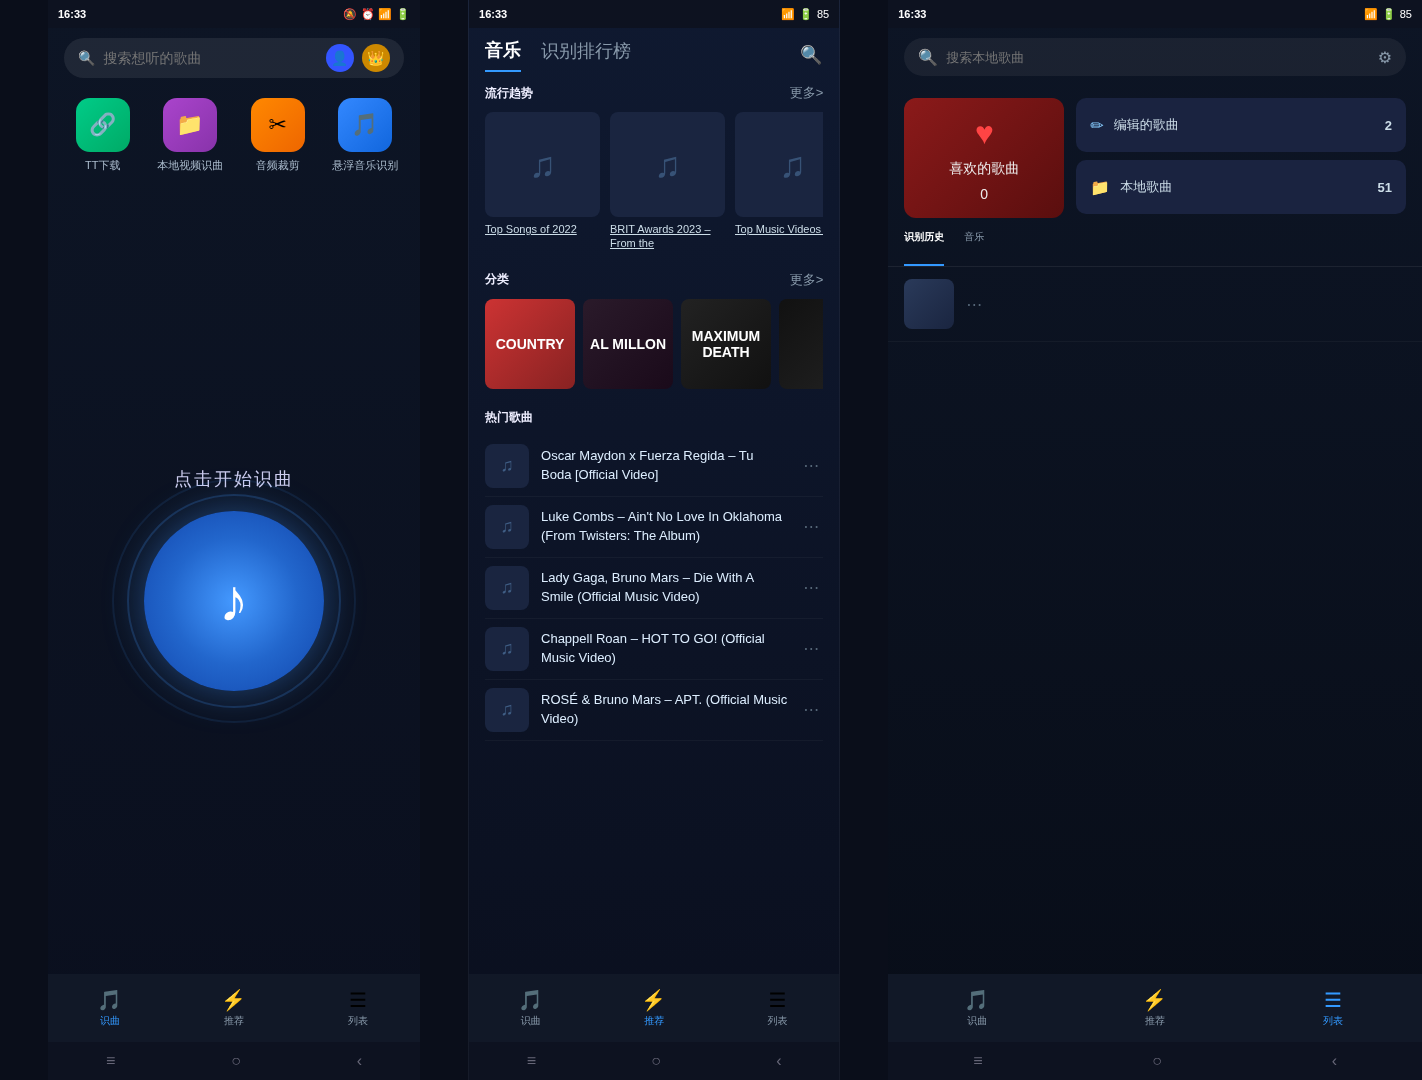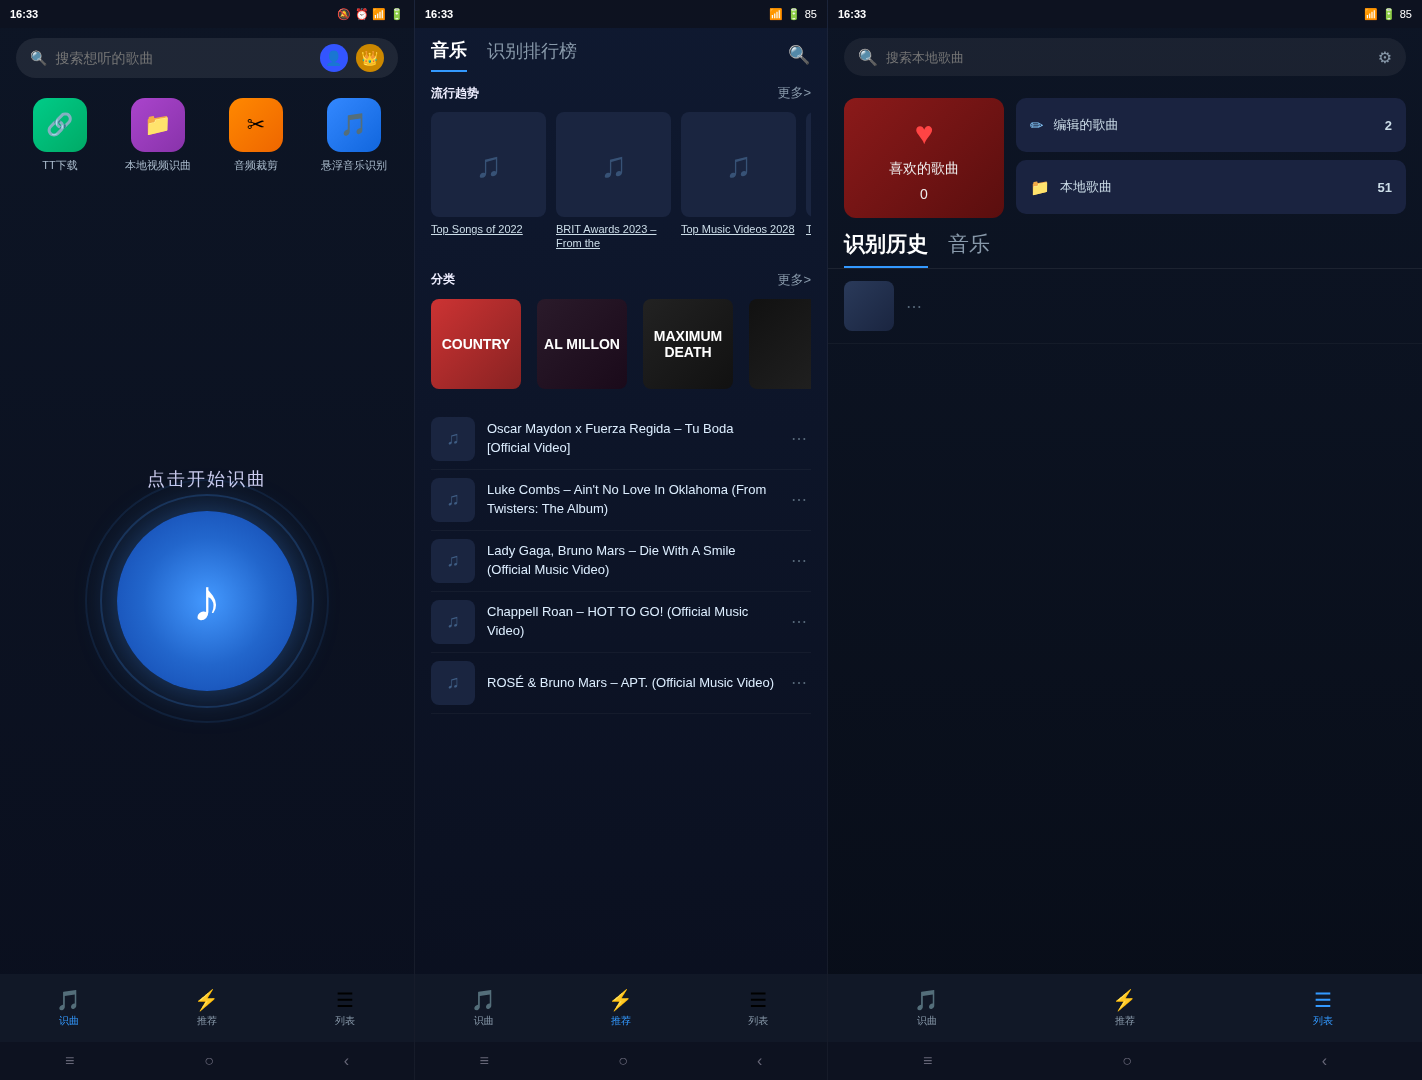--- a/index.html
+++ b/index.html
@@ -11,20 +11,21 @@
       background: #0a0e1a;
       font-family: 'PingFang SC', 'Microsoft YaHei', sans-serif;
       overflow: hidden;
     }
 
     
     .panel {
       display: flex;
       flex-direction: column;
       overflow: hidden;
+      margin-left: 48px;
     }
 
     
     .status-bar {
       height: 28px;
       background: #0d1220;
       display: flex;
       align-items: center;
       justify-content: space-between;
       padding: 0 10px;
@@ -260,21 +261,21 @@
       font-size: 11px;
       color: #ccdde8;
       margin-top: 5px;
       line-height: 1.3;
       text-decoration: underline;
     }
 
     
     .category-row {
       display: flex;
-      gap: 16px;
+      gap: 8px;
       overflow-x: auto;
       padding-bottom: 8px;
     }
     .category-row::-webkit-scrollbar { display: none; }
     .category-card {
       flex-shrink: 0;
       width: 90px; height: 90px;
       border-radius: 8px;
       overflow: hidden;
       cursor: pointer;
@@ -364,23 +365,23 @@
     .card-count { font-size: 13px; color: #ccdde8; font-weight: 600; }
 
     
     .history-tabs {
       display: flex;
       padding: 0 16px;
       gap: 20px;
       border-bottom: 1px solid rgba(255,255,255,0.07);
     }
     .history-tab {
-      font-size: 21px;
+      font-size: 10px;
       color: #8899aa;
-      padding-bottom: 8px;
+      padding-bottom: 20px;
       cursor: pointer;
     }
     .history-tab.active {
       color: #fff;
       font-weight: 600;
       border-bottom: 2px solid #3399ff;
     }
 
     
     .history-item {
@@ -563,20 +564,23 @@
         <div class="category-card cat-maximum">
           <span class="cat-text">MAXIMUM DEATH</span>
         </div>
         <div class="category-card cat-dark">
           <span class="cat-text"></span>
         </div>
       </div>
     </div>
 
     <div class="hot-songs-section">
+      <div class="section-header">
+        <span class="section-title">热门歌曲</span>
+      </div>
 
       <div class="hot-song-item">
         <div class="song-thumb">
           <span class="note">♫</span>
         </div>
         <div class="song-info">
           <div class="song-title">Oscar Maydon x Fuerza Regida – Tu Boda [Official Video]</div>
         </div>
         <span class="song-more">⋯</span>
       </div>

